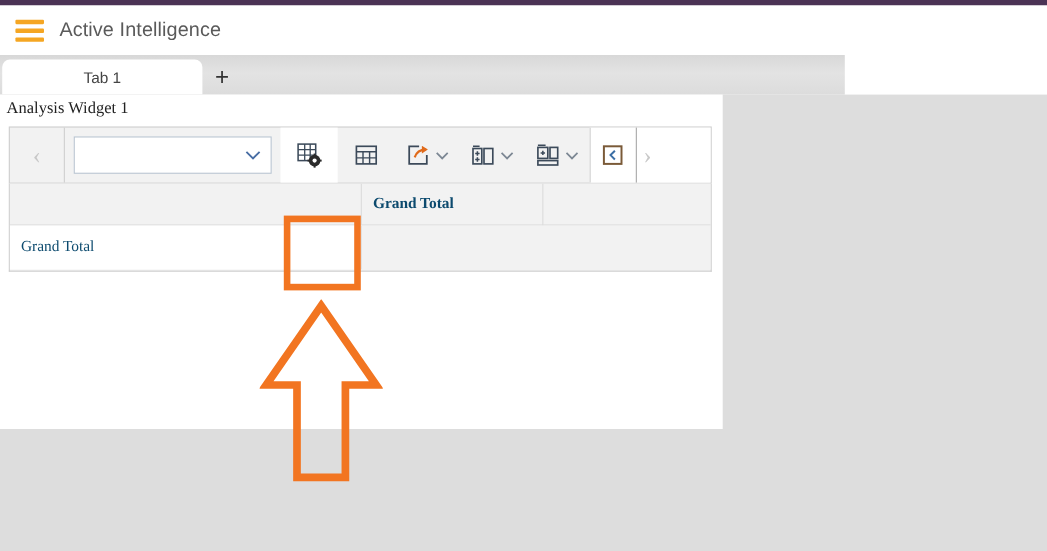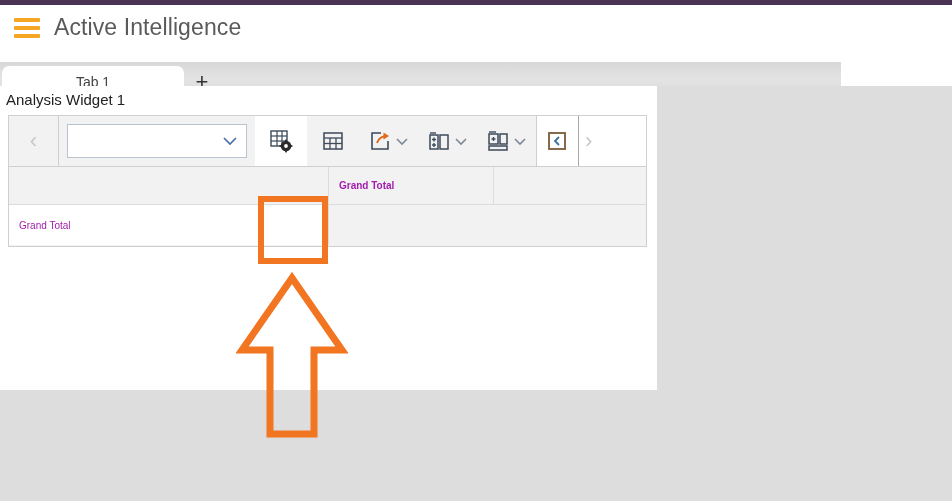--- a/index.html
+++ b/index.html
@@ -27,29 +27,28 @@
   #hamburger-btn {
     width: 26px; height: 20px;
     margin-left: 14px; margin-right: 14px;
     display: flex; flex-direction: column; justify-content: space-between;
     cursor: pointer;
   }
   #hamburger-btn .bar {
     width: 100%; height: 4px; background: #f5a623; border-radius: 1px;
   }
   #app-title {
-    font-size: 23px; color: #5a5a5a; letter-spacing: .1px;
+    font-size: 18px; color: #5a5a5a; letter-spacing: .1px;
   }
 
   
   #tab-strip {
     position: absolute; left: 0; top: 50px;
-    width: 841px; height: 36px;
+    width: 768px; height: 36px;
     background: linear-gradient(to bottom, #d8d8d8 0%, #e3e3e3 45%, #dcdcdc 100%);
-    margin-top: 12px;
   }
   #tab-1 {
     position: absolute; left: 2px; top: 4px;
     width: 182px; height: 32px;
     background: #ffffff;
     border-radius: 7px 7px 0 0;
     display: flex; align-items: center; justify-content: center;
     font-size: 14px; color: #444;
     cursor: pointer;
   }
@@ -66,20 +65,21 @@
     position: absolute; left: 0; top: 86px;
     width: 952px; height: 415px;
     background: #dddddd;
   }
 
   
   #widget-panel {
     position: absolute; left: 0; top: 0;
     width: 657px; height: 304px;
     background: #ffffff;
+    font-family: Liberation Serif, serif;
   }
   #widget-title {
     position: absolute; left: 6px; top: 5px;
     font-size: 15px; color: #222;
   }
 
   
   #toolbar {
     position: absolute; left: 8px; top: 29px;
     width: 639px; height: 52px;
@@ -142,21 +142,21 @@
     border-top: none;
     display: flex; flex-direction: column;
     background: #f2f2f2;
   }
   .pt-row { display: flex; }
   .pt-row.header { height: 38px; background: #f2f2f2; }
   .pt-row.body   { height: 40px; }
   .pt-cell {
     display: flex; align-items: center;
     padding: 0 10px;
-    font-size: 10px; color: #a21caf;
+    font-size: 14px; color: #0c4a6e;
     border-right: 1px solid #dcdcdc;
   }
   .pt-cell.c0 { width: 320px; }
   .pt-cell.c1 { width: 165px; }
   .pt-cell.c2 { flex: 1; border-right: none; }
   .pt-row.header .pt-cell { font-weight: bold; border-bottom: 1px solid #dcdcdc; }
   .pt-row.body .pt-cell.c0,
   .pt-row.body .pt-cell.c1 { background: #ffffff; }
   .pt-row.body .pt-cell.c2 { background: #f2f2f2; }
 

